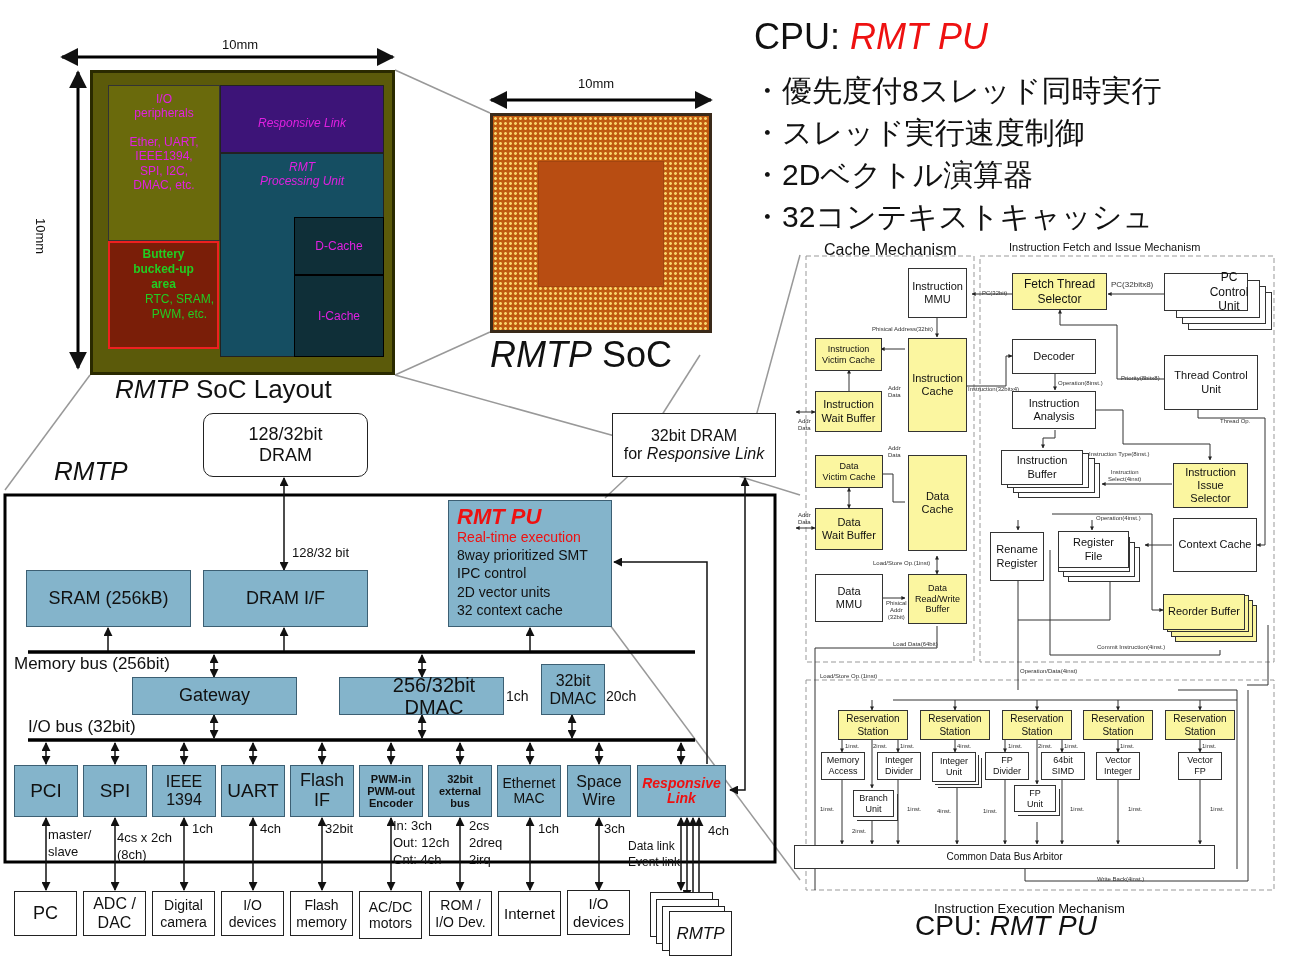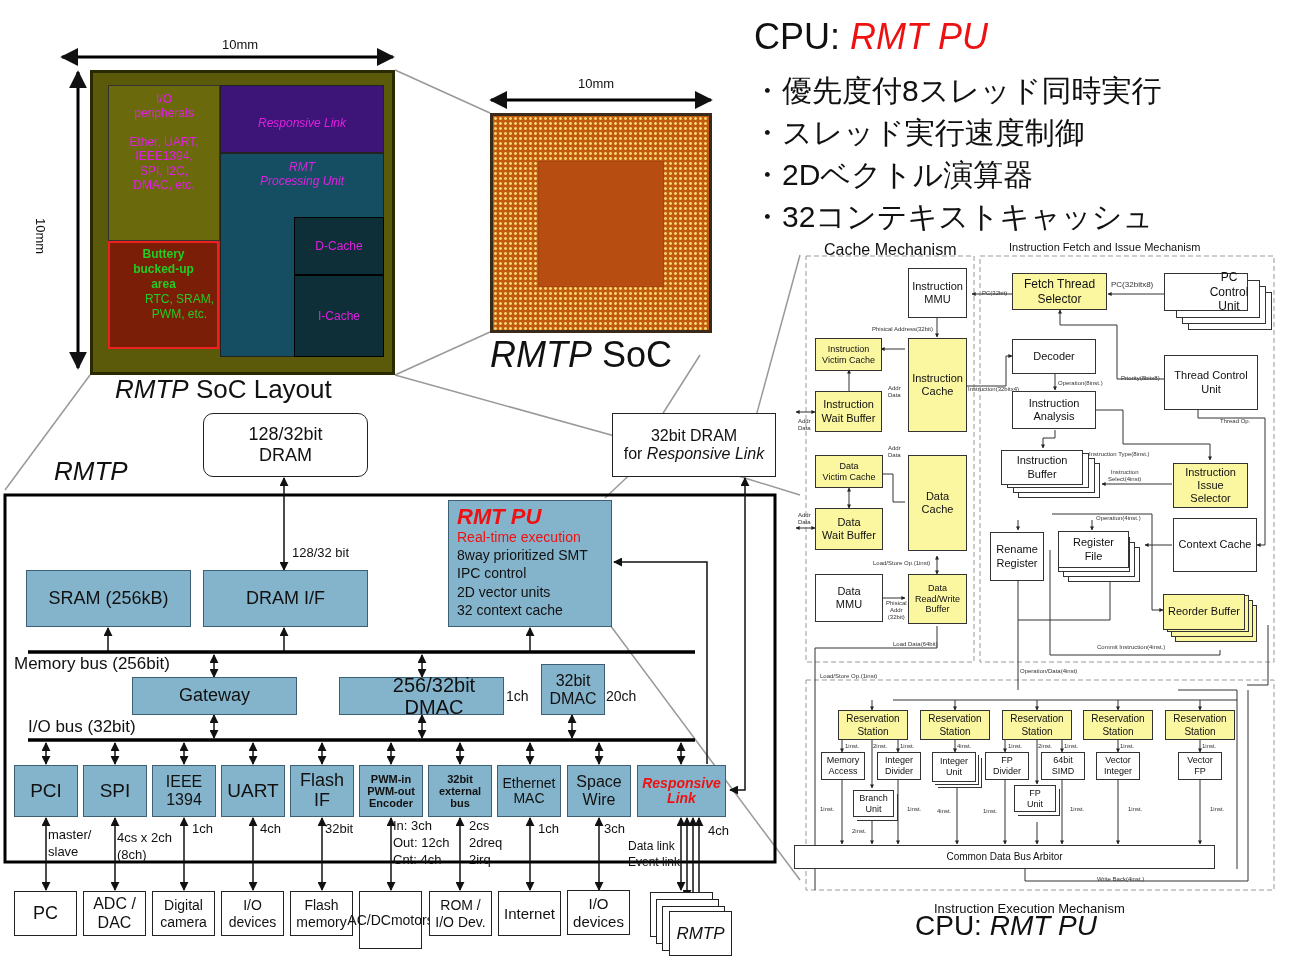--- a/index.html
+++ b/index.html
@@ -330,21 +330,21 @@
   <div>camera</div>
 </div>
 <div class="abs wbox" style="left:221px;top:891px;width:63px;height:45px;font-size:14px;flex-direction:column;">
   <div>I/O</div>
   <div>devices</div>
 </div>
 <div class="abs wbox" style="left:290px;top:891px;width:63px;height:45px;font-size:14px;flex-direction:column;">
   <div>Flash</div>
   <div>memory</div>
 </div>
-<div class="abs wbox" style="left:359px;top:891px;width:63px;height:58px;font-size:14px;flex-direction:row;">
+<div class="abs wbox" style="left:359px;top:891px;width:63px;height:48px;font-size:14px;flex-direction:column;">
   <div>AC/DC</div>
   <div>motors</div>
 </div>
 <div class="abs wbox" style="left:429px;top:891px;width:63px;height:45px;font-size:14px;flex-direction:column;">
   <div>ROM /</div>
   <div>I/O Dev.</div>
 </div>
 <div class="abs wbox" style="left:498px;top:891px;width:63px;height:45px;font-size:15px;">Internet</div>
 <div class="abs wbox" style="left:567px;top:890px;width:63px;height:45px;font-size:15px;flex-direction:column;">
   <div>I/O</div>

